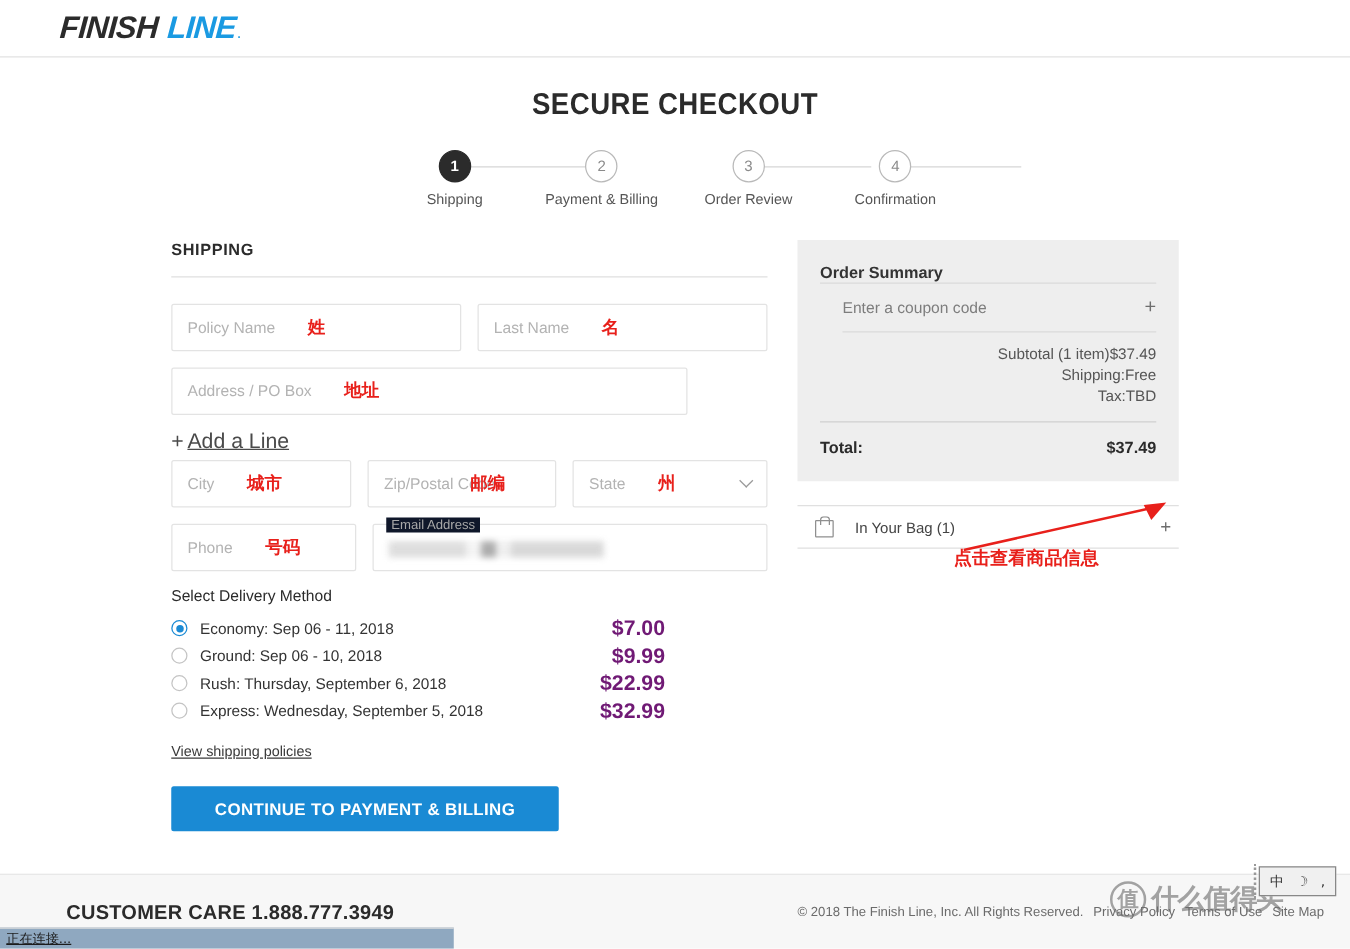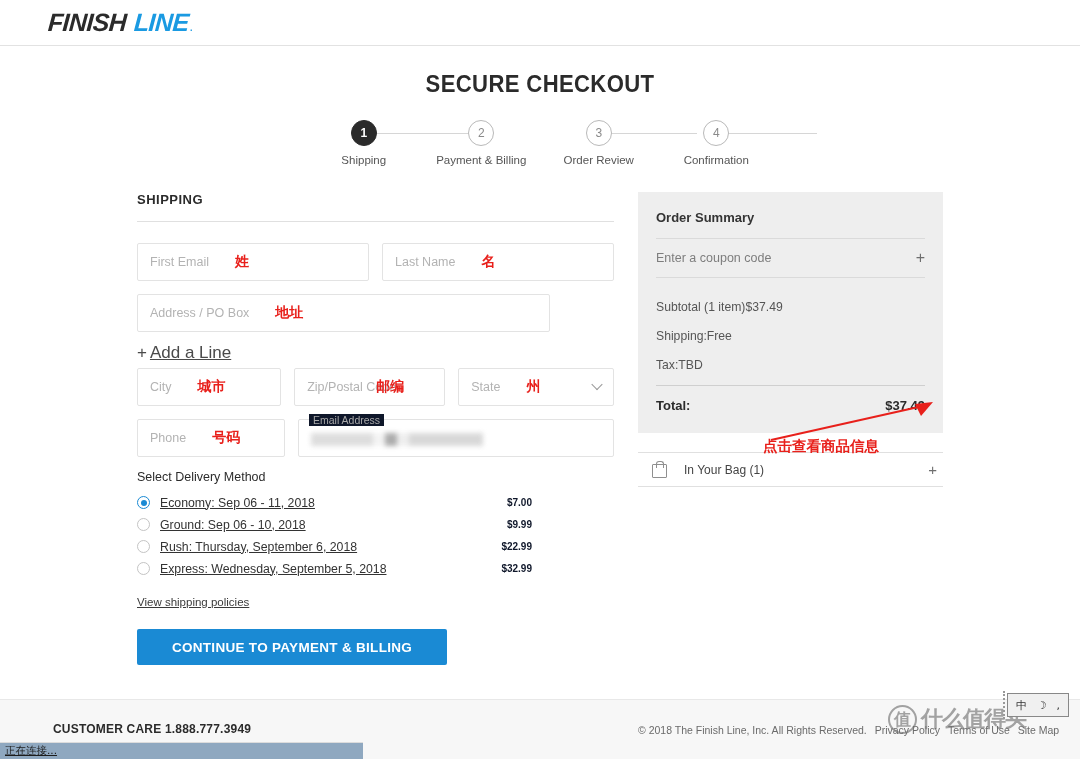--- a/index.html
+++ b/index.html
@@ -126,47 +126,47 @@
     width: 13px; height: 13px; border-radius: 50%;
     border: 1px solid #c4c4c4; background: #fff; margin-right: 10px;
     flex: none; position: relative;
   }
   .opt.sel .radio { border: 1.6px solid #1a8ad4; }
   .opt.sel .radio::after {
     content: ""; position: absolute; left: 50%; top: 50%;
     width: 6px; height: 6px; border-radius: 50%; background: #1a8ad4;
     transform: translate(-50%,-50%);
   }
-  .opt-label { font-size: 12.3px; color: #333; text-decoration: underline; }
-  .opt-price { margin-left: auto; font-size: 10px; font-weight: bold; color: #0f172a; width: 60px; text-align: right; }
+  .opt-label { font-size: 12.3px; color: #333; }
+  .opt-price { margin-left: auto; font-size: 17px; font-weight: bold; color: #701a75; width: 60px; text-align: right; }
   .opt-row { display: flex; align-items: center; width: 395px; }
   .policies {
     font-size: 11.5px; color: #3a3a3a; text-decoration: underline; margin-top: 16px; display: inline-block;
   }
 
   
   .cta {
     margin-top: 19px; width: 310px; height: 36px;
     background: #1a8ad4; color: #fff; border: none; border-radius: 2px;
     font-size: 13.5px; font-weight: bold; letter-spacing: 0.3px;
     display: flex; align-items: center; justify-content: center;
     font-family: "Liberation Sans", sans-serif; cursor: pointer;
   }
 
   
   .summary { background: #eeeeee; padding: 18px 18px 20px; }
-  .summary-title { font-size: 13px; font-weight: bold; color: #333; padding-bottom: 13px; border-bottom: 1px solid #dadada; }
+  .summary-title { font-size: 13px; font-weight: bold; color: #333; padding-bottom: 1px; border-bottom: 1px solid #dadada; }
   .coupon {
     display: flex; align-items: center; justify-content: space-between;
     padding: 11px 0 11px; border-bottom: 1px solid #dadada;
-    font-size: 12.5px; color: #7d7d7d;
+    font-size: 12.5px; color: #7d7d7d; margin-left: 18px;
   }
   .coupon .plus-ic { font-size: 16px; color: #6e6e6e; line-height: 1; }
   .totals { padding: 9px 0 11px; border-bottom: 1px solid #cfcfcf; }
-  .tot-row { display: flex; justify-content: flex-start; font-size: 12.2px; color: #555; line-height: 17px; margin-top: 12px; }
+  .tot-row { display: flex; justify-content: flex-end; font-size: 12.2px; color: #555; line-height: 17px; }
   .grand { display: flex; justify-content: space-between; padding-top: 12px; font-size: 13px; font-weight: bold; color: #2b2b2b; }
 
   
   .bag {
     margin-top: 19px; border-top: 1px solid #e0e0e0; border-bottom: 1px solid #e0e0e0;
     height: 35px; display: flex; align-items: center; padding: 0 2px;
   }
   .bag-icon { width: 14px; height: 17px; position: relative; margin: 0 18px 0 12px; flex: none; }
   .bag-icon::after {
     content: ""; position: absolute; left: 0; bottom: 0; width: 13px; height: 12px;
@@ -187,21 +187,21 @@
     font-family: "DejaVu Sans", sans-serif;
   }
 
   
   .footer {
     position: absolute; left: 0; bottom: 0; width: 1080px; height: 60px;
     background: #f7f7f7; border-top: 1px solid #e8e8e8;
   }
   .footer-care {
     position: absolute; left: 53px; top: 22px;
-    font-size: 12px; font-weight: bold; color: #2b2b2b; letter-spacing: 0.2px;
+    font-size: 16px; font-weight: bold; color: #2b2b2b; letter-spacing: 0.2px;
   }
   .footer-legal {
     position: absolute; left: 638px; top: 24px;
     font-size: 10.5px; color: #6b6b6b; white-space: nowrap;
   }
   .footer-legal .lnk { text-decoration: none; margin-left: 5px; }
 
   
   .watermark {
     position: absolute; left: 888px; top: 704px;
@@ -275,21 +275,21 @@
   </div>
 
   <div class="content">
 
     <div class="col-left">
       <div class="section-title">SHIPPING</div>
 
       <div class="form">
         <div class="row">
           <div class="field f-first">
-            <span class="ph">First Email</span>
+            <span class="ph">Policy Name</span>
             <span class="annot-cn">姓</span>
           </div>
           <div class="field f-last">
             <span class="ph">Last Name</span>
             <span class="annot-cn">名</span>
           </div>
         </div>
 
         <div class="row">
           <div class="field f-addr">

